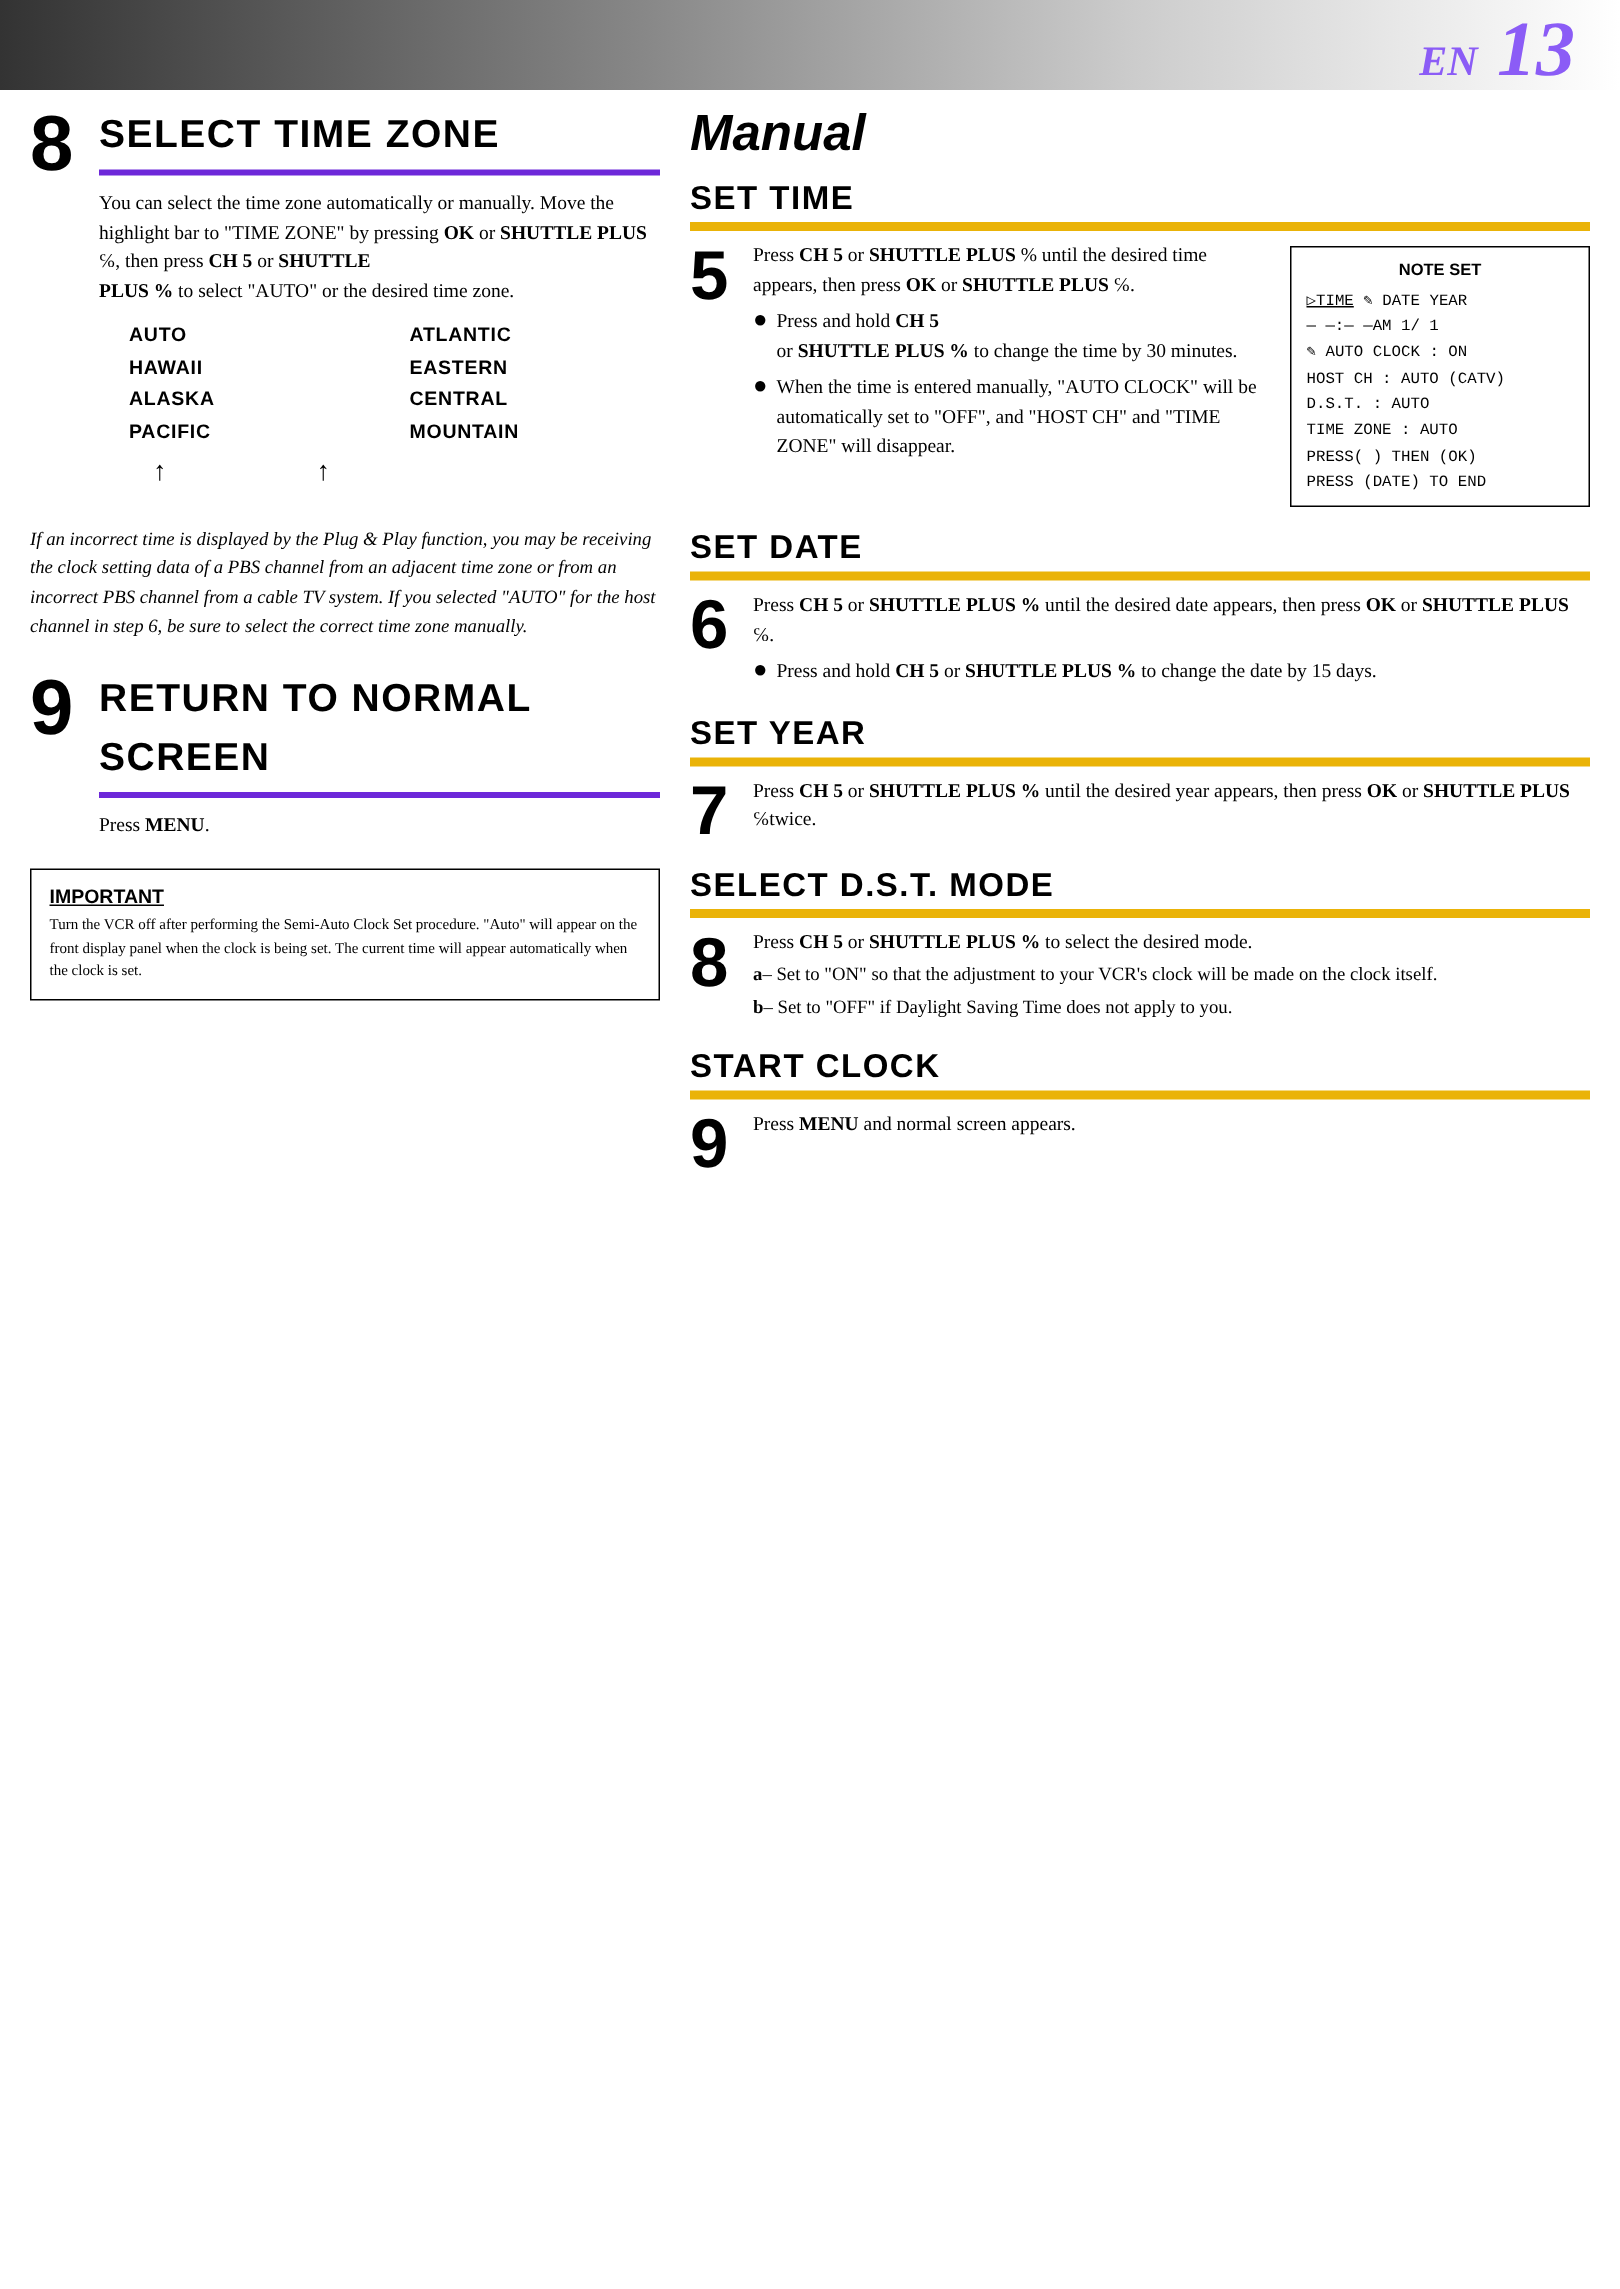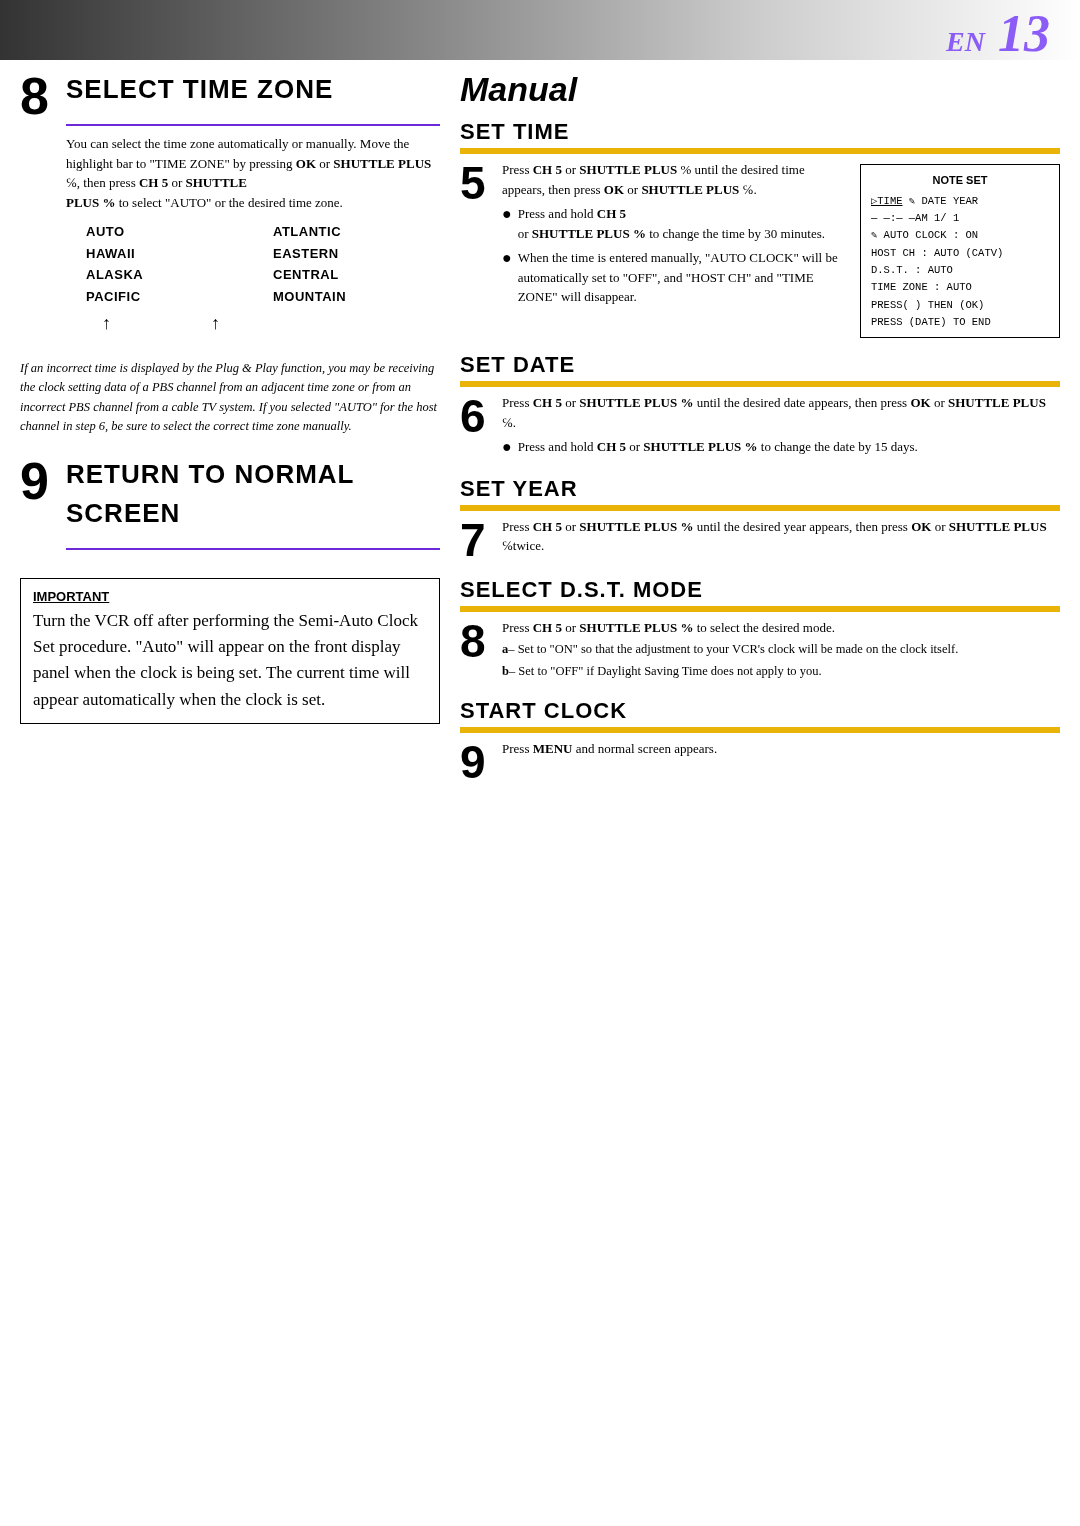--- a/index.html
+++ b/index.html
@@ -54,22 +54,22 @@
     .right-col {
       flex: 1;
     }
 
     
     .section-heading {
       font-size: 26px;
       font-weight: bold;
       text-transform: uppercase;
       letter-spacing: 1px;
-      border-bottom: 2px solid #6d28d9;
-      padding-bottom: 15px;
+      border-bottom: 4px solid #6d28d9;
+      padding-bottom: 4px;
       margin-bottom: 8px;
       font-family: 'Arial', sans-serif;
     }
 
     .section-heading-sm {
       font-size: 22px;
       font-weight: bold;
       text-transform: uppercase;
       letter-spacing: 1px;
       border-bottom: 6px solid #eab308;
@@ -156,21 +156,21 @@
     }
     .important-heading {
       font-size: 13px;
       font-weight: bold;
       text-decoration: underline;
       font-family: 'Arial', sans-serif;
       margin-bottom: 4px;
       text-transform: uppercase;
     }
     .important-text {
-      font-size: 17px;
+      font-size: 10px;
       line-height: 1.55;
     }
 
     
     .manual-heading {
       font-size: 34px;
       font-weight: bold;
       font-style: italic;
       font-family: 'Arial', sans-serif;
       margin-bottom: 10px;
@@ -307,20 +307,21 @@
 
     <div class="note-section">
       <p class="note-text">If an incorrect time is displayed by the Plug &amp; Play function, you may be receiving the clock setting data of a PBS channel from an adjacent time zone or from an incorrect PBS channel from a cable TV system. If you selected "AUTO" for the host channel in step 6, be sure to select the correct time zone manually.</p>
     </div>
 
     <div class="return-section">
       <div class="step-block">
         <div class="step-number">9</div>
         <div class="step-content">
           <div class="section-heading">RETURN TO NORMAL SCREEN</div>
+          <p>Press <span class="b">MENU</span>.</p>
         </div>
       </div>
     </div>
 
     <div class="important-box">
       <div class="important-heading">IMPORTANT</div>
       <p class="important-text">Turn the VCR off after performing the Semi-Auto Clock Set procedure. "Auto" will appear on the front display panel when the clock is being set. The current time will appear automatically when the clock is set.</p>
     </div>
 
   </div>

